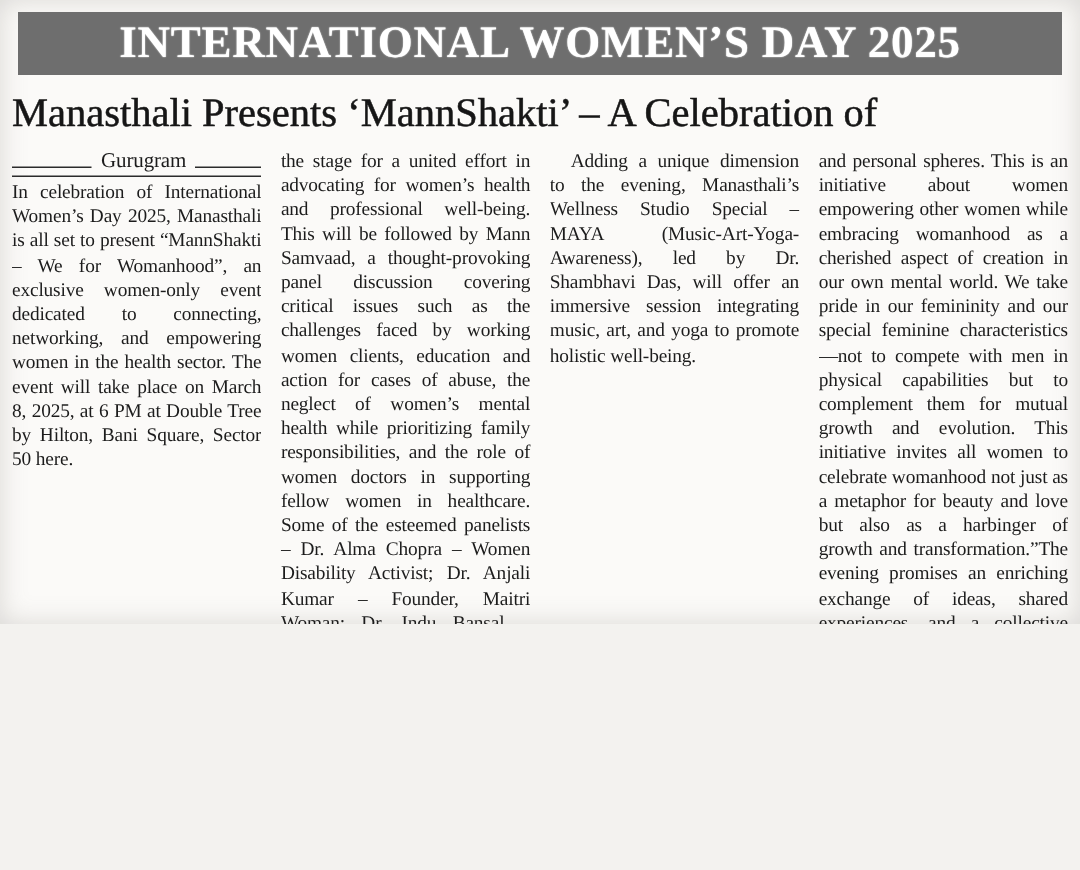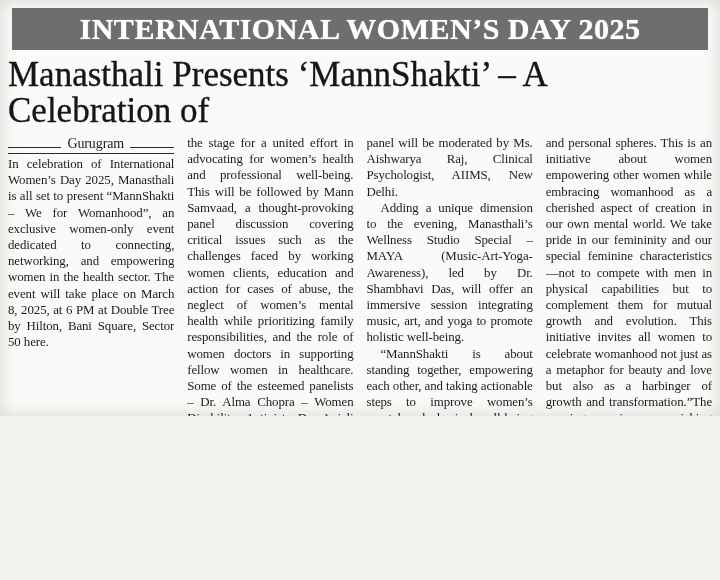--- a/index.html
+++ b/index.html
@@ -28,21 +28,21 @@
   .banner-title {
     color: #ffffff;
     font-weight: bold;
     font-size: 30px;
     letter-spacing: 0.5px;
     white-space: nowrap;
     text-shadow: 0 0 1px #ffffff;
   }
   .headline {
     margin: 7px 12px 6px 8px;
-    font-size: 35px;
+    font-size: 27px;
     line-height: 36px;
     color: #161616;
     -webkit-text-stroke: 0.35px #161616;
   }
   .article-body {
     display: flex;
     gap: 13px;
     margin: 6px 8px 0 8px;
     text-align: justify;
   }
@@ -100,23 +100,21 @@
         <span class="dl-rule right"></span>
       </div>
       <p>In celebration of International Women’s Day 2025, Manasthali is all set to present “MannShakti – We for Womanhood”, an exclusive women-only event dedicated to connecting, networking, and empowering women in the health sector. The event will take place on March 8, 2025, at 6 PM at Double Tree by Hilton, Bani Square, Sector 50 here.</p>
     </div>
 
     <div class="col">
       <p>the stage for a united effort in advocating for women’s health and professional well-being. This will be followed by Mann Samvaad, a thought-provoking panel discussion covering critical issues such as the challenges faced by working women clients, education and action for cases of abuse, the neglect of women’s mental health while prioritizing family responsibilities, and the role of women doctors in supporting fellow women in healthcare. Some of the esteemed panelists – Dr. Alma Chopra – Women Disability Activist; Dr. Anjali Kumar – Founder, Maitri Woman; Dr. Indu Bansal – Group Director and HOD, Radiation Oncology, Paras Healthcare Pvt Ltd, are expected to be a part of the event. The</p>
     </div>
 
     <div class="col">
-      <p>panel will be moderated by Ms. Aishwarya Raj, Clinical Psychologist, AIIMS, New Delhi.</p>
       <p class="indent">Adding a unique dimension to the evening, Manasthali’s Wellness Studio Special – MAYA (Music-Art-Yoga-Awareness), led by Dr. Shambhavi Das, will offer an immersive session integrating music, art, and yoga to promote holistic well-being.</p>
-      <p class="indent">“MannShakti is about standing together, empowering each other, and taking actionable steps to improve women’s mental and physical well-being in professional</p>
     </div>
 
     <div class="col">
       <p>and personal spheres. This is an initiative about women empowering other women while embracing womanhood as a cherished aspect of creation in our own mental world. We take pride in our femininity and our special feminine characteristics—not to compete with men in physical capabilities but to complement them for mutual growth and evolution. This initiative invites all women to celebrate womanhood not just as a metaphor for beauty and love but also as a harbinger of growth and transformation.”The evening promises an enriching exchange of ideas, shared experiences, and a collective commitment to fostering a healthier, more supportive environment for women in the medical field.</p>
     </div>
 
   </div>
 
 </div>
 

